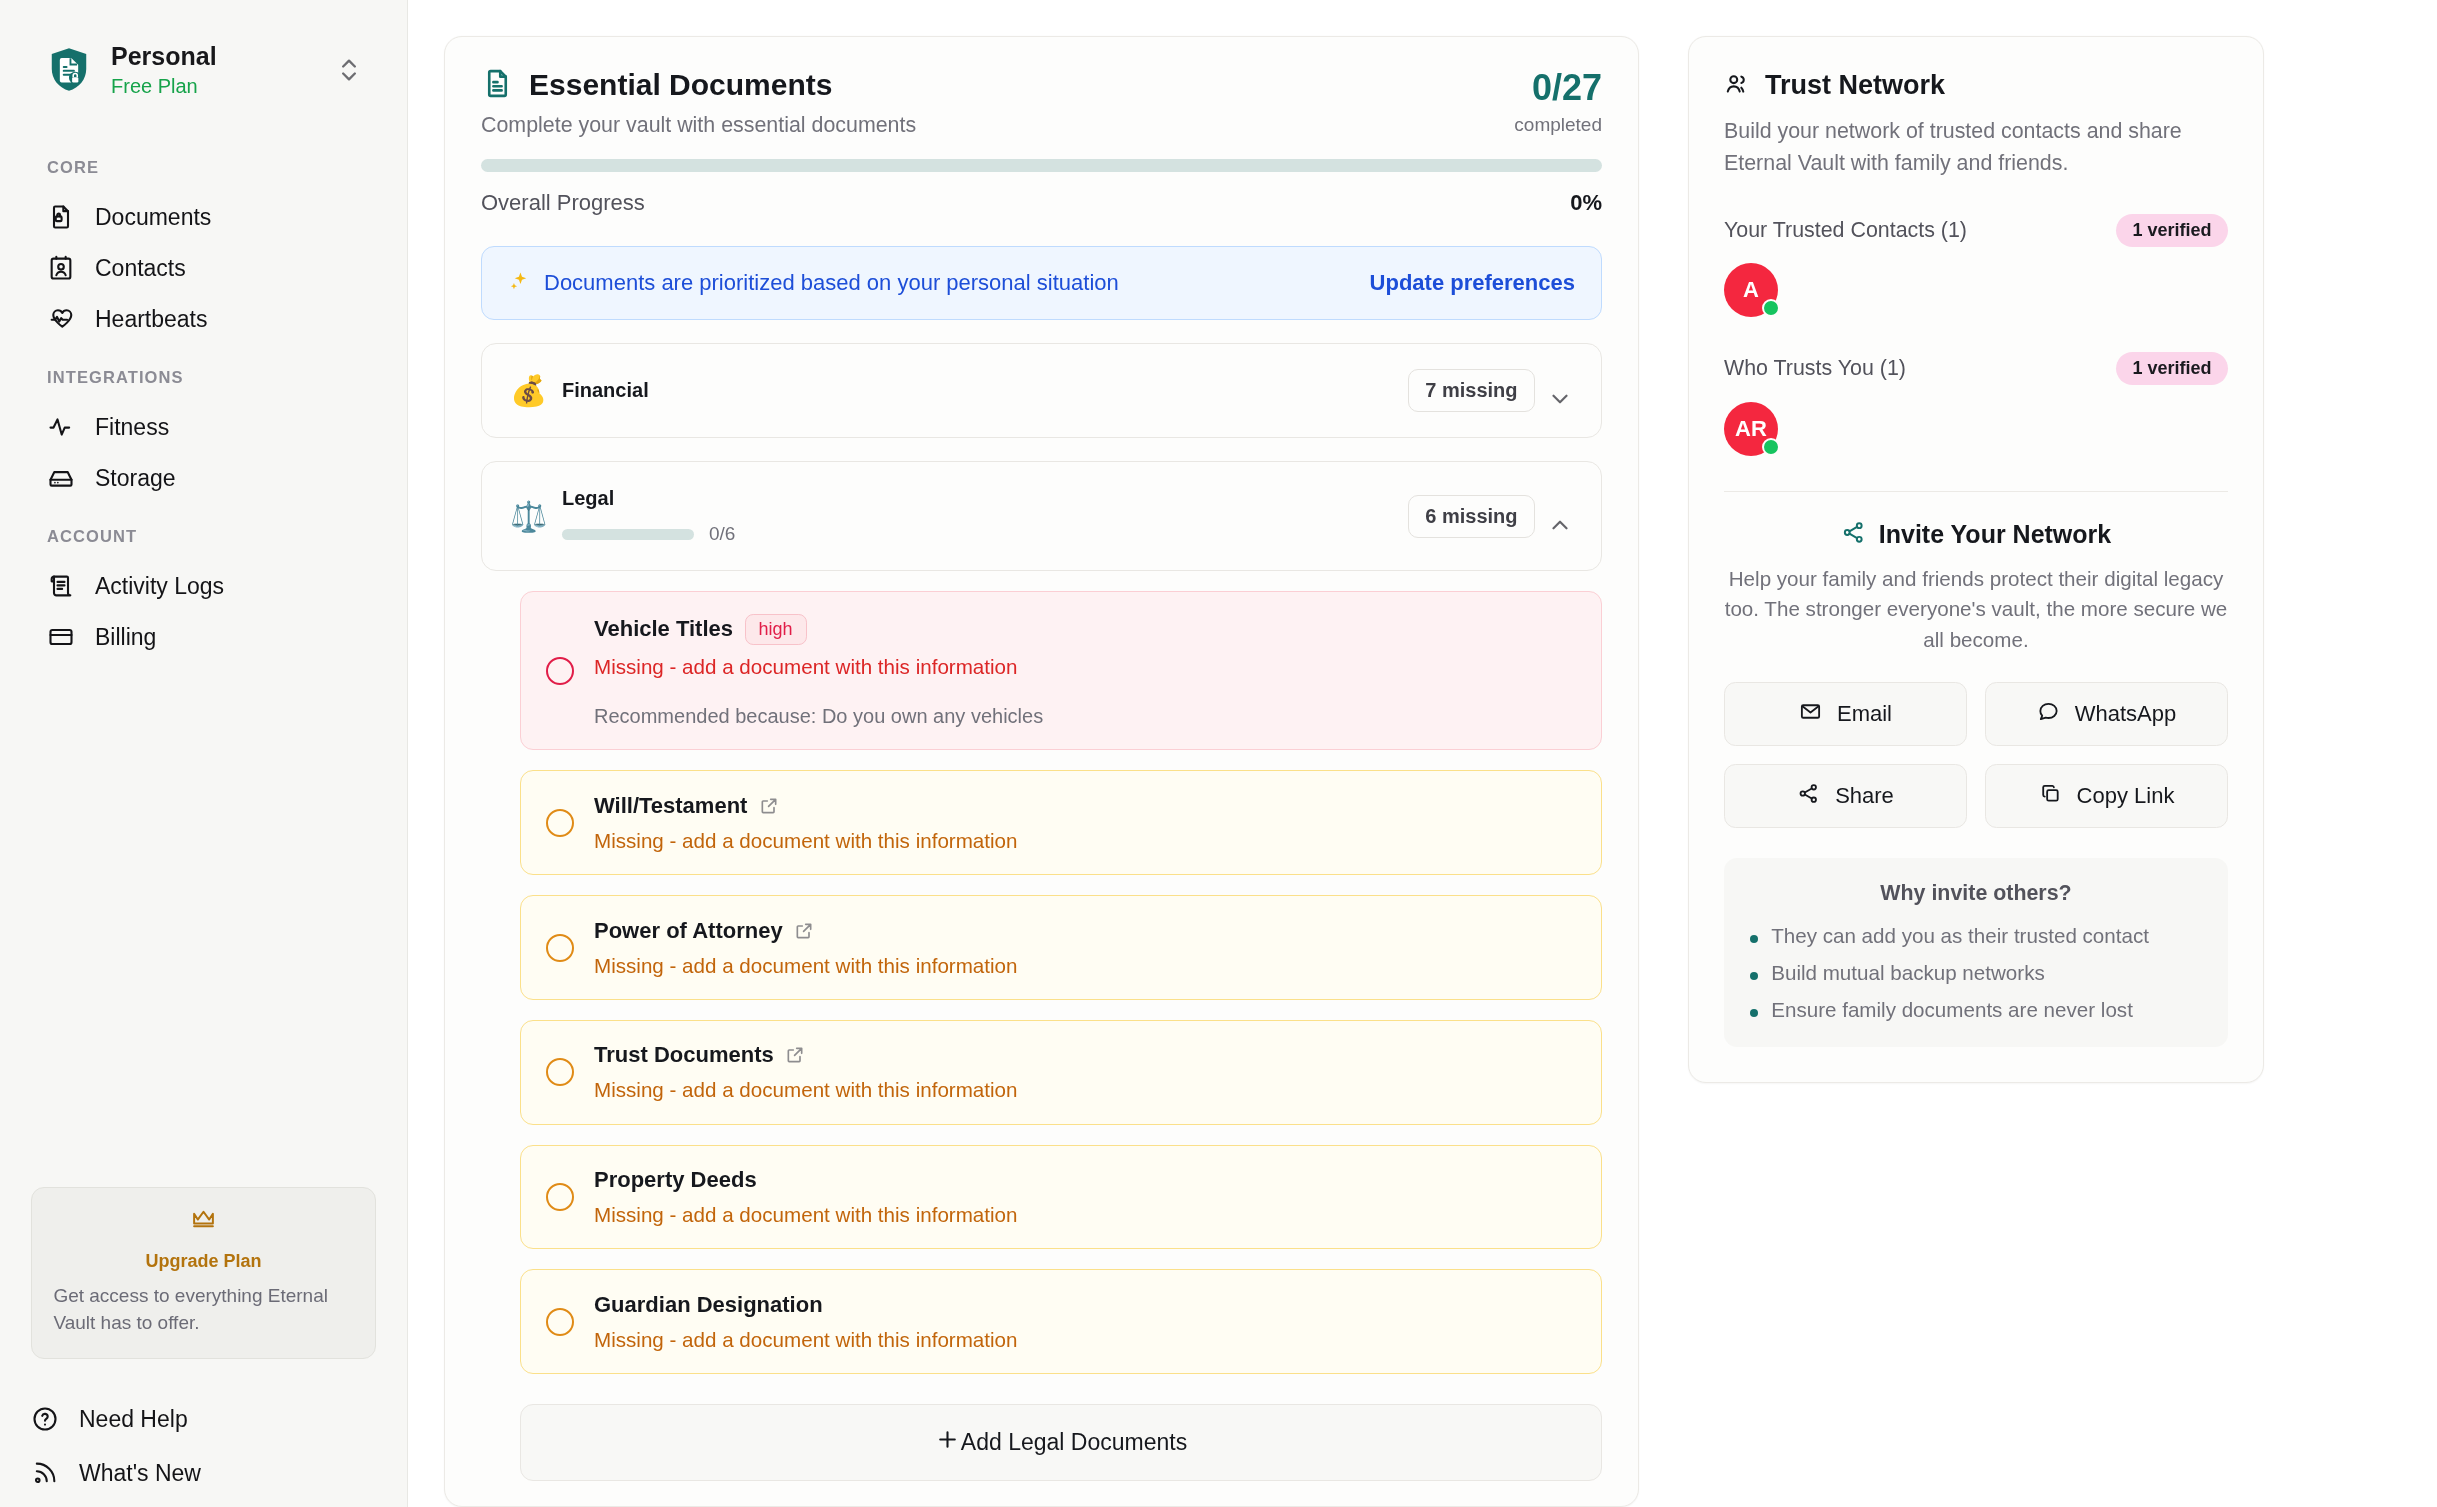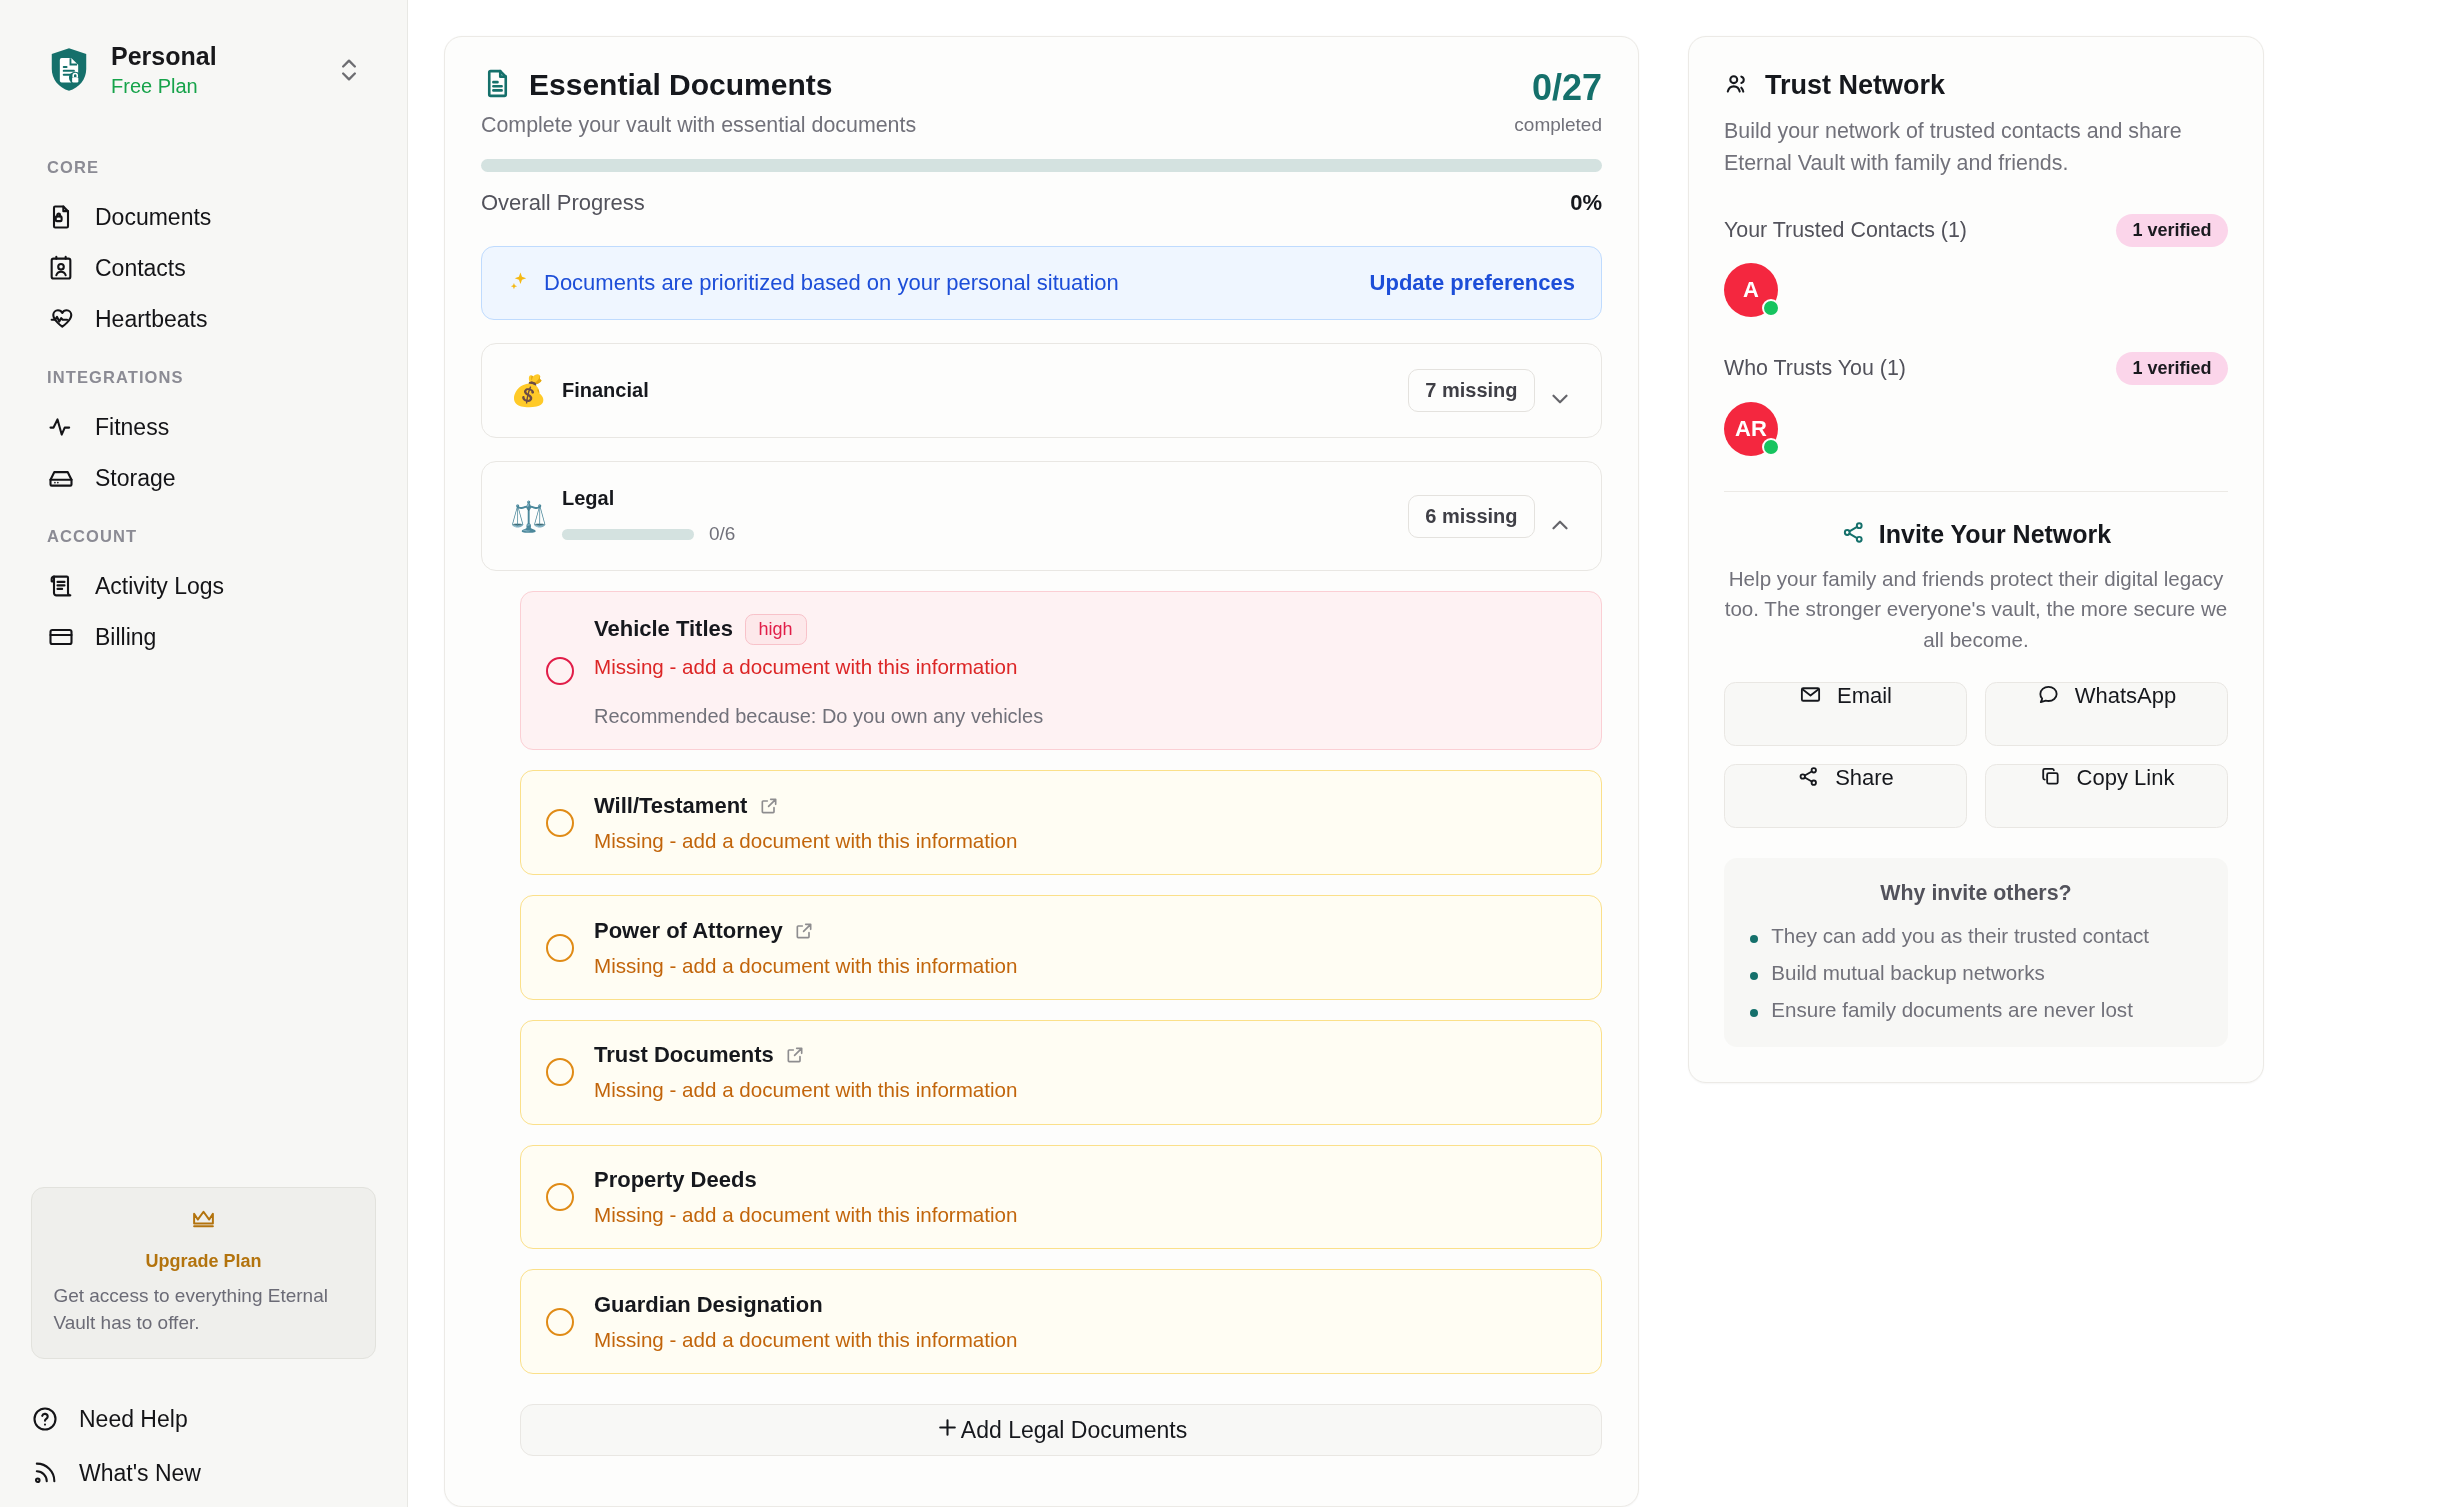--- a/index.html
+++ b/index.html
@@ -153,21 +153,21 @@
     border: 0.8px solid #f8c2c9; border-radius: 8.2px; padding: 4.1px 13px;
   }
   .ext-icon { width: 20px; height: 20px; opacity: .65; }
   .doc-status { font-size: 20.6px; margin-top: 10px; color: #dc2626; }
   .doc-item.med .doc-status { color: #c2650b; }
   .doc-reco { font-size: 20px; color: #71717a; margin-top: 26px; }
 
   .add-btn {
     margin: 30px 0 0 39px;
     background: #f8f8f6; border: 0.8px solid #e9e7e3; border-radius: 13px;
-    height: 52px;
+    height: 77px;
     display: flex; align-items: center; justify-content: center; gap: 1px;
     font-size: 23px; color: #16181d; cursor: pointer;
   }
 
   
   .tn-card { padding: 33px 35px 35px 35px; }
   .tn-head { display: flex; align-items: center; gap: 15px; }
   .tn-title { font-size: 27px; font-weight: 700; color: #16181d; }
   .tn-desc { font-size: 21.4px; color: #71717a; line-height: 1.48; margin-top: 15px; }
 
@@ -202,21 +202,21 @@
   .invite-title { font-size: 25px; font-weight: 700; color: #16181d; }
   .invite-desc {
     font-size: 20.6px; color: #71717a; line-height: 1.5;
     text-align: center; margin-top: 15px;
   }
   .invite-grid {
     display: grid; grid-template-columns: 1fr 1fr; gap: 18px; margin-top: 26px;
   }
   .invite-btn {
     border: 0.8px solid #e9e7e3; background: #f8f8f6; border-radius: 11.5px;
-    height: 64px; display: flex; align-items: flex-start; justify-content: center; gap: 15px;
+    height: 64px; display: flex; align-items: center; justify-content: center; gap: 15px;
     font-size: 22px; color: #16181d; cursor: pointer;
   }
 
   .why-box {
     margin-top: 30px; background: #f7f7f5; border-radius: 13px;
     padding: 23px 26px 25px 26px;
   }
   .why-title { font-size: 21.4px; color: #52525b; text-align: center; font-weight: 600; }
   .why-list { margin-top: 18px; list-style: none; }
   .why-list li {

